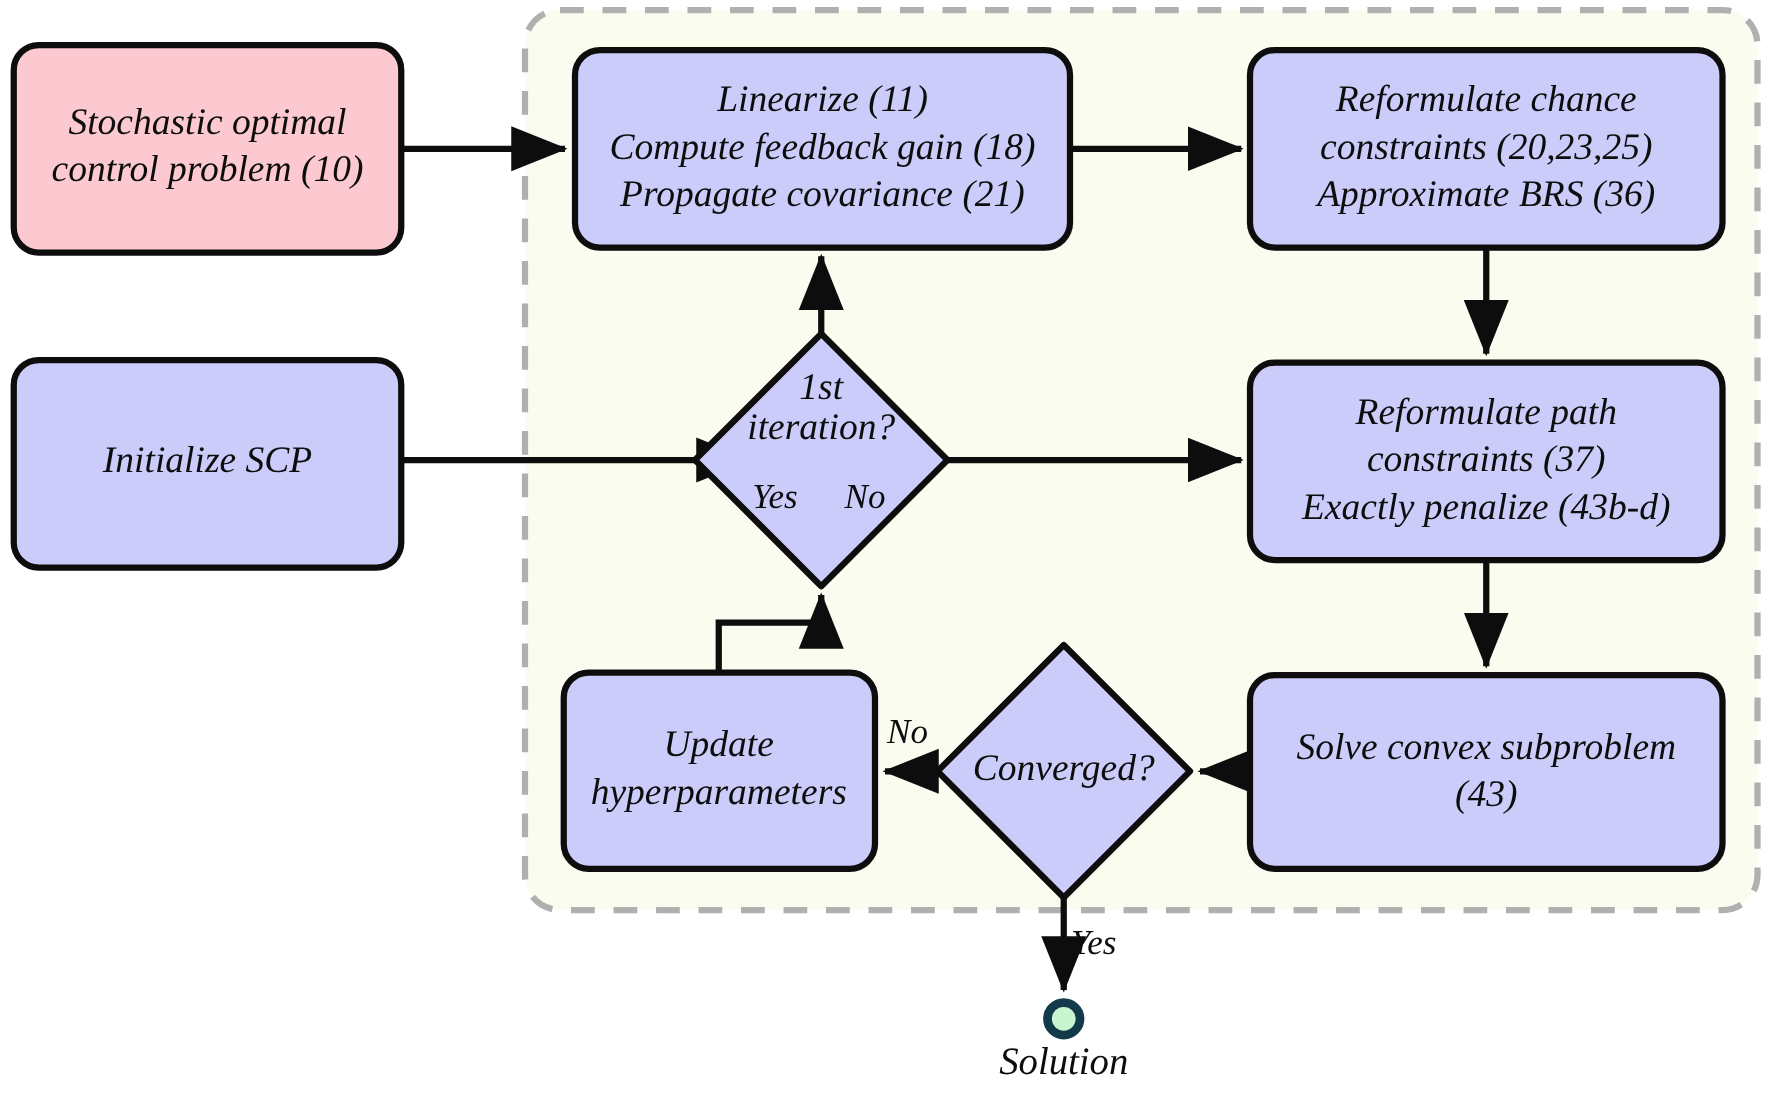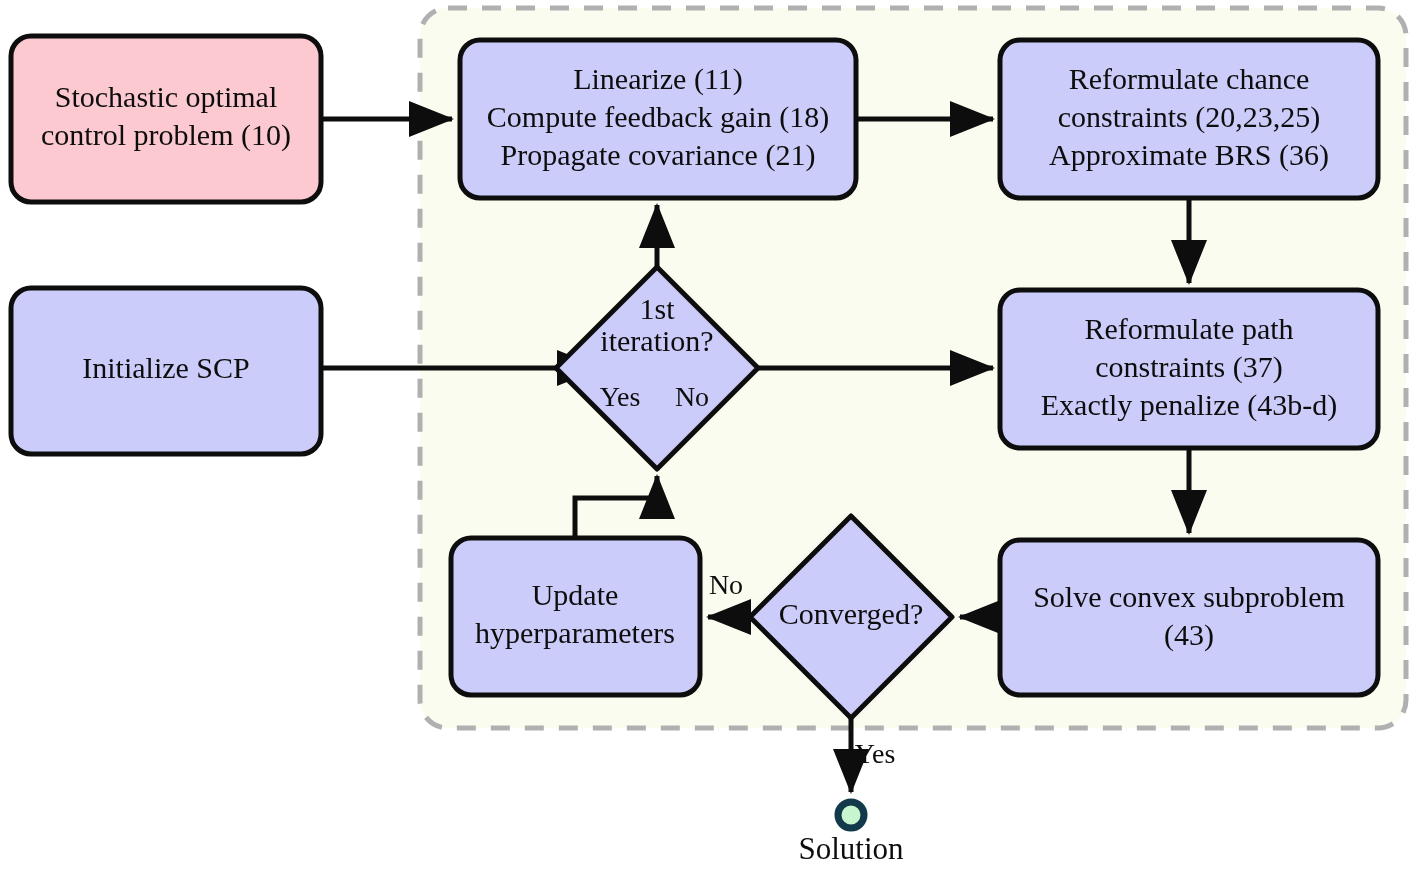--- a/index.html
+++ b/index.html
@@ -10,20 +10,21 @@
   body {
     width: 1412px;
     height: 886px;
     font-family: "Liberation Serif", "DejaVu Serif", serif;
     overflow: hidden;
   }
   #diagram-root {
     position: relative;
     width: 1412px;
     height: 692px;
+    font-style: italic;
   }
   svg.flow {
     display: block;
     width: 1412px;
     height: 886px;
   }
   .node-text {
     font-family: "Liberation Serif", "DejaVu Serif", serif;
     fill: #0d0d0d;
     text-anchor: middle;

